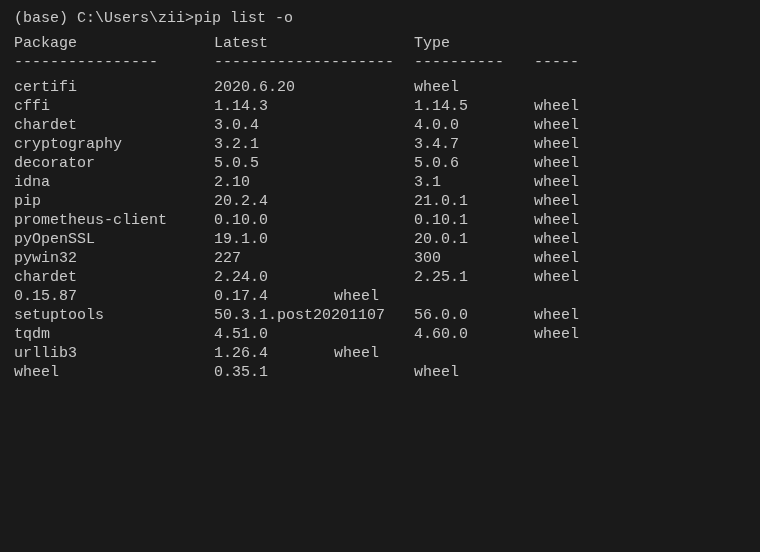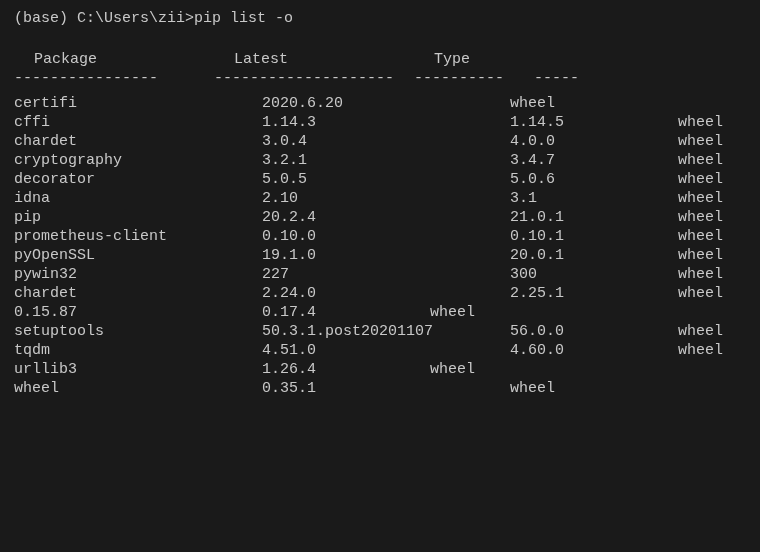--- a/index.html
+++ b/index.html
@@ -19,42 +19,40 @@
       padding: 10px 14px;
     }
 
     .terminal {
       width: 100%;
       height: 100%;
     }
 
     .command-line {
       color: #c8c8c8;
-      margin-bottom: 24px;
+      margin-bottom: 8px;
       white-space: nowrap;
     }
 
     .header-row {
       display: flex;
       margin-bottom: 2px;
       white-space: nowrap;
-      margin-left: 20px;
     }
 
     .separator-row {
       display: flex;
       margin-bottom: 8px;
       white-space: nowrap;
     }
 
     .data-row {
       display: flex;
       margin-bottom: 2px;
       white-space: nowrap;
-      gap: 48px;
     }
 
     .col-package {
       width: 200px;
       flex-shrink: 0;
     }
 
     .col-version {
       width: 200px;
       flex-shrink: 0;

